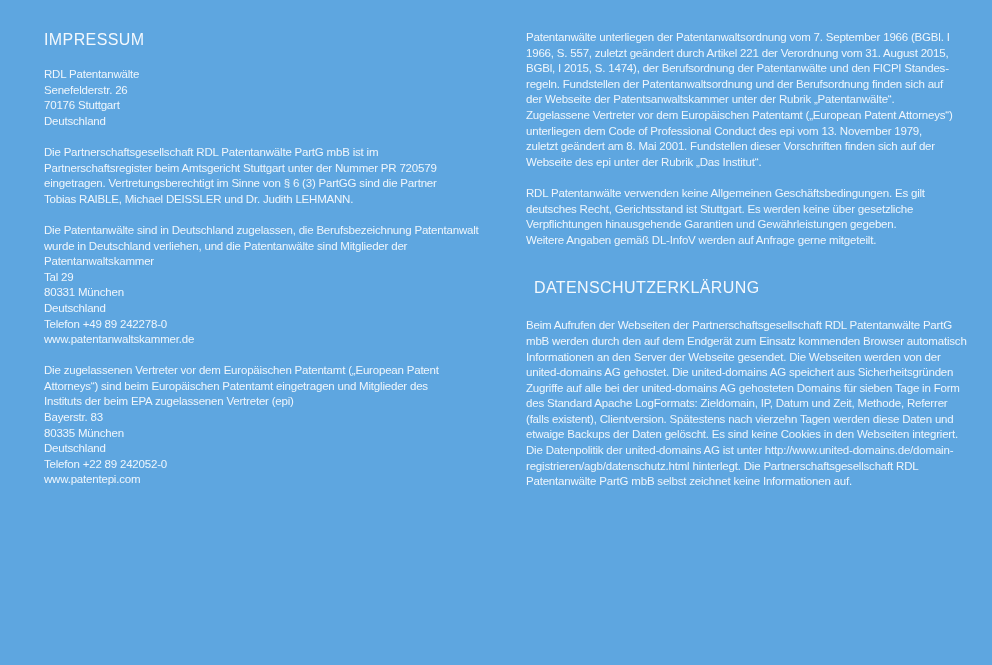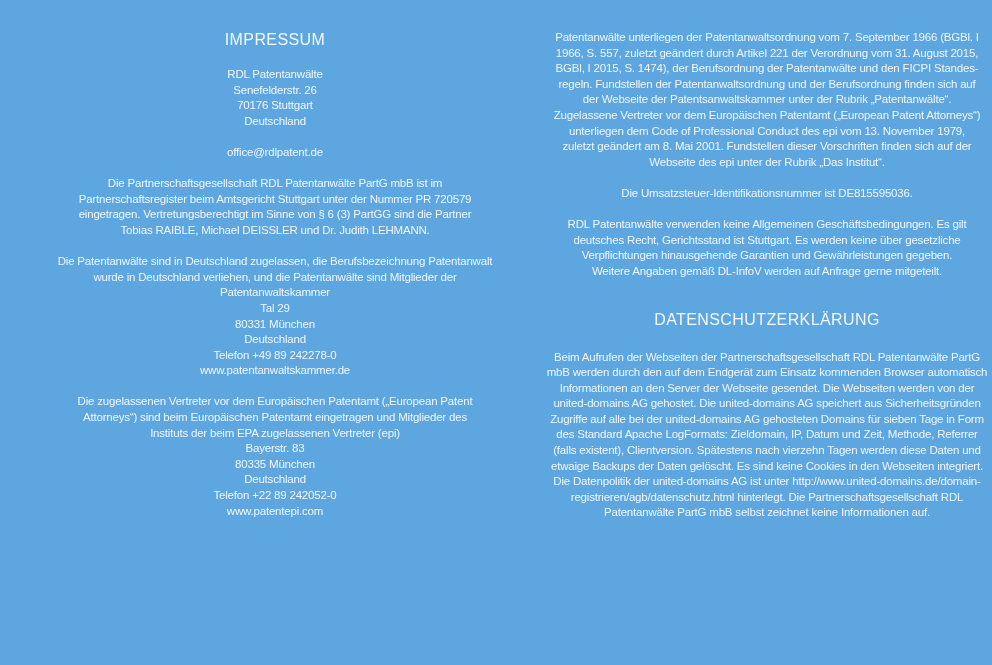--- a/index.html
+++ b/index.html
@@ -9,22 +9,21 @@
     overflow: hidden;
     background: #5ea6e0;
     font-family: "Liberation Sans", sans-serif;
   }
   .page {
     box-sizing: border-box;
     width: 992px;
     height: 665px;
     padding: 30px 6px 0 44px;
     display: flex;
-    gap: 28px;
-    text-align: center;
+    gap: 20px;
   }
   .col {
     color: #eff6fc;
     font-size: 11.5px;
     line-height: 15.6px;
     letter-spacing: -0.2px;
   }
   .col-left  { flex: 0 0 462px; width: 462px; }
   .col-right { flex: 0 0 466px; width: 466px; }
   .para {
@@ -33,38 +32,37 @@
   }
   .heading {
     font-size: 16px;
     font-weight: 400;
     letter-spacing: 0.4px;
     line-height: 20px;
     color: #f3f8fd;
     margin: 0 0 17px 0;
   }
   .heading-secondary {
-    margin: 30px 0 20px 0;
+    margin: 30px 0 20px 8px;
   }
 </style>
 </head>
 <body style="background: rgb(94, 166, 224);">
 
 <div class="page">
 
   <div class="col col-left">
     <h1 class="heading">IMPRESSUM</h1>
 
     <p class="para">RDL Patentanwälte
 Senefelderstr. 26
 70176 Stuttgart
 Deutschland</p>
 
 
-    <p class="para">office@rdlpatent.de</p>
 
     <p class="para">Die Partnerschaftsgesellschaft RDL Patentanwälte PartG mbB ist im
 Partnerschaftsregister beim Amtsgericht Stuttgart unter der Nummer PR 720579
 eingetragen. Vertretungsberechtigt im Sinne von § 6 (3) PartGG sind die Partner
 Tobias RAIBLE, Michael DEISSLER und Dr. Judith LEHMANN.</p>
 
     <p class="para">Die Patentanwälte sind in Deutschland zugelassen, die Berufsbezeichnung Patentanwalt
 wurde in Deutschland verliehen, und die Patentanwälte sind Mitglieder der
 Patentanwaltskammer
 Tal 29
@@ -87,21 +85,20 @@
     <p class="para">Patentanwälte unterliegen der Patentanwaltsordnung vom 7. September 1966 (BGBl. I
 1966, S. 557, zuletzt geändert durch Artikel 221 der Verordnung vom 31. August 2015,
 BGBl, I 2015, S. 1474), der Berufsordnung der Patentanwälte und den FICPI Standes-
 regeln. Fundstellen der Patentanwaltsordnung und der Berufsordnung finden sich auf
 der Webseite der Patentsanwaltskammer unter der Rubrik „Patentanwälte“.
 Zugelassene Vertreter vor dem Europäischen Patentamt („European Patent Attorneys“)
 unterliegen dem Code of Professional Conduct des epi vom 13. November 1979,
 zuletzt geändert am 8. Mai 2001. Fundstellen dieser Vorschriften finden sich auf der
 Webseite des epi unter der Rubrik „Das Institut“.</p>
 
-    <p class="para">Die Umsatzsteuer-Identifikationsnummer ist DE815595036.</p>
 
 
     <p class="para">RDL Patentanwälte verwenden keine Allgemeinen Geschäftsbedingungen. Es gilt
 deutsches Recht, Gerichtsstand ist Stuttgart. Es werden keine über gesetzliche
 Verpflichtungen hinausgehende Garantien und Gewährleistungen gegeben.
 Weitere Angaben gemäß DL-InfoV werden auf Anfrage gerne mitgeteilt.</p>
 
     <h1 class="heading heading-secondary">DATENSCHUTZERKLÄRUNG</h1>
 
     <p class="para">Beim Aufrufen der Webseiten der Partnerschaftsgesellschaft RDL Patentanwälte PartG

